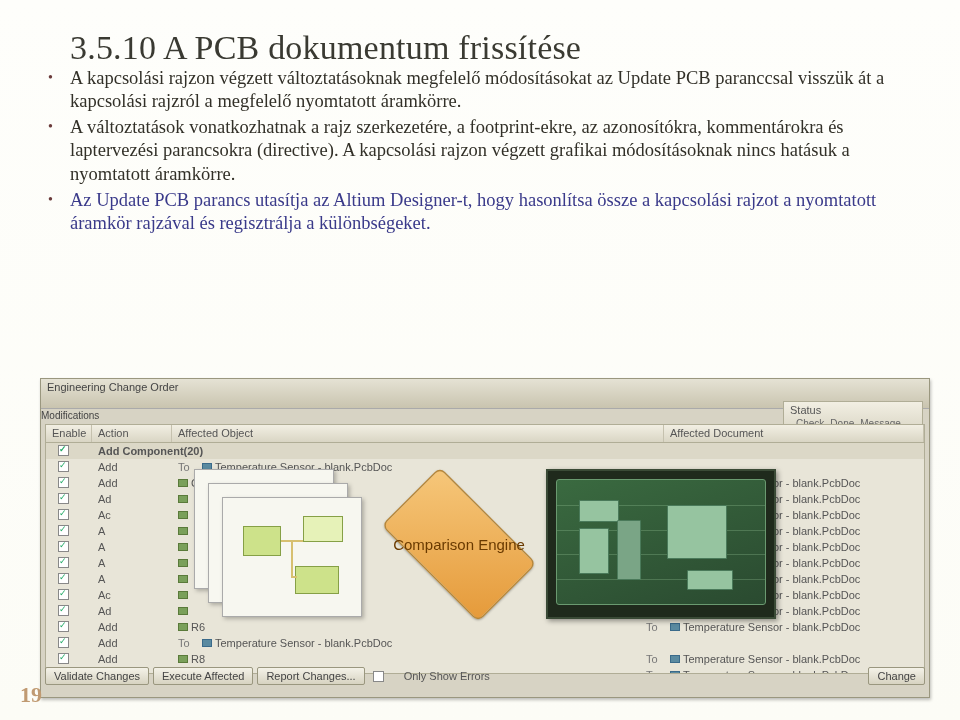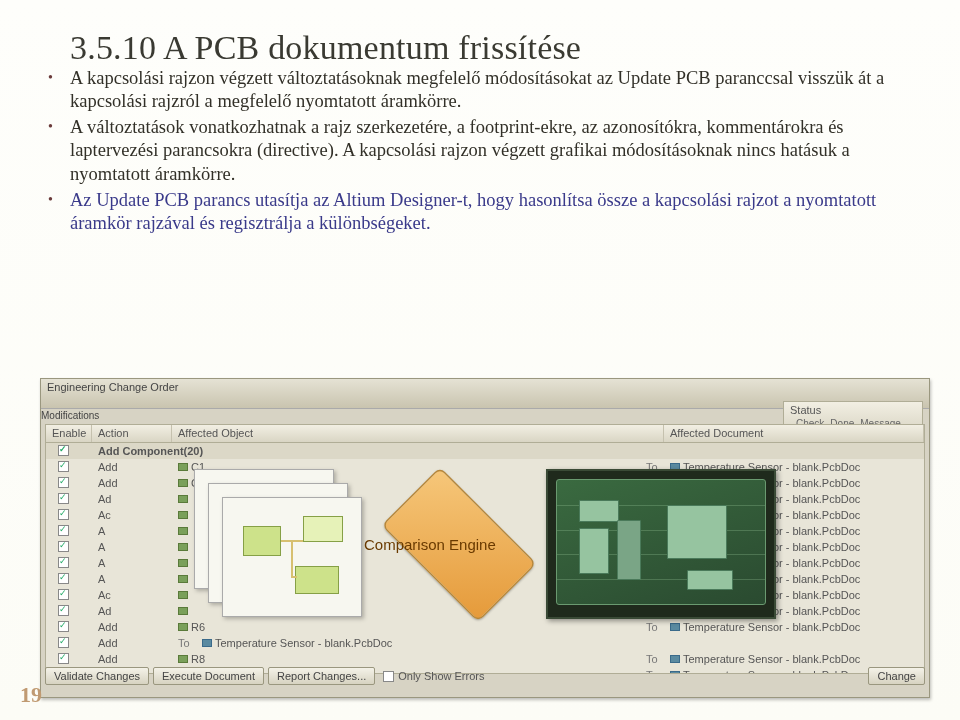--- a/index.html
+++ b/index.html
@@ -27,21 +27,21 @@
   .eco-rows { position: absolute; top: 18px; left: 0; right: 0; bottom: 0; }
   .eco-row { display: flex; height: 16px; font-size: 11px; color: #555; align-items: center; }
   .eco-row .cell { padding: 0 6px; }
   .chk { width: 11px; height: 11px; border: 1px solid #888; background: #fff; display: inline-block; margin-left: 6px; position: relative; }
   .chk::after { content: "✓"; font-size: 9px; position: absolute; top: -2px; left: 0; color: #2a6; }
   .ic { width: 10px; height: 8px; background: #7aa05a; display: inline-block; margin-right: 3px; border: 1px solid #5a7a3a; }
   .ic2 { width: 10px; height: 8px; background: #5a8aa0; display: inline-block; margin-right: 3px; border: 1px solid #3a6a8a; }
   .group-row { background: #dcd8c7; font-weight: bold; }
   .eco-buttons { position: absolute; bottom: 12px; left: 4px; right: 4px; display: flex; gap: 4px; align-items: center; }
   .eco-btn { background: linear-gradient(to bottom,#f4f2e8,#d7d3c1); border: 1px solid #9a977f; padding: 2px 8px; font-size: 11px; color: #444; border-radius: 2px; }
-  .eco-check { display: flex; align-items: center; gap: 4px; font-size: 11px; color: #555; margin-left: 4px; }
+  .eco-check { display: flex; align-items: center; gap: 20px; font-size: 11px; color: #555; margin-left: 4px; }
   .eco-close { margin-left: auto; }
   .status-head { position: absolute; right: 6px; top: 22px; width: 140px; background: linear-gradient(to bottom,#f2efe3,#d9d5c4); border: 1px solid #b0ad96; font-size: 11px; padding: 2px 6px; color: #555; }
   .status-cols { display:flex; gap:6px; font-size:10px; padding:2px 6px; color:#666;}
 
   
   .overlay { position: absolute; left: 50%; top: 50%; transform: translate(-50%, -46%); display: flex; align-items: center; gap: 0; }
   .schematic-stack { position: relative; width: 170px; height: 150px; }
   .schem { position: absolute; width: 140px; height: 120px; background: #f7f7f0; border: 1px solid #aaa; box-shadow: 2px 2px 4px rgba(0,0,0,.25); }
   .schem.s1 { left: 0; top: 0; }
   .schem.s2 { left: 14px; top: 14px; }
@@ -50,21 +50,21 @@
   .blk { position: absolute; border: 1px solid #86a046; background: #cde28a; }
   .blk.a { left: 10px; top: 18px; width: 38px; height: 30px; }
   .blk.b { left: 70px; top: 8px; width: 40px; height: 26px; background:#e6f2b8; }
   .blk.c { left: 62px; top: 58px; width: 44px; height: 28px; }
   .wire { position: absolute; background: #d7c070; }
   .wire.h1 { left: 48px; top: 32px; width: 22px; height: 2px; }
   .wire.v1 { left: 58px; top: 32px; width: 2px; height: 38px; }
   .wire.h2 { left: 58px; top: 68px; width: 6px; height: 2px; }
   .compare { width: 190px; height: 115px; position: relative; }
   .diamond { position: absolute; inset: 0; transform: rotate(45deg) scale(.72); background: linear-gradient(135deg,#f6c77a,#e59a3a); border: 2px solid #b5863a; border-radius: 10px; box-shadow: 1px 1px 3px rgba(0,0,0,.3); }
-  .diamond-label { position: absolute; left: 0; right: 0; top: 50%; transform: translateY(-50%); text-align: left; font-family: Tahoma, Arial, sans-serif; font-size: 15px; color: #6a3a00; font-weight: 500; }
+  .diamond-label { position: absolute; left: 0; right: 0; top: 50%; transform: translateY(-50%); text-align: center; font-family: Tahoma, Arial, sans-serif; font-size: 15px; color: #6a3a00; font-weight: 500; }
   .pcb { width: 230px; height: 150px; background: #1f2a1c; border: 2px solid #3a4a36; margin-left: -8px; box-shadow: 2px 2px 5px rgba(0,0,0,.4); position: relative; }
   .pcb-board { position: absolute; inset: 8px 8px 12px 8px; background: linear-gradient(160deg,#3a6a40,#2a4a30); border: 1px solid #6a9a70; border-radius: 3px; overflow: hidden; }
   .pcb-line { position: absolute; background: rgba(170,220,170,.25); height: 1px; left: 0; right: 0; }
   .chip { position:absolute; background:#96c4a0; border:1px solid #4a7a5a; border-radius:1px;}
   .chip.c1 { left: 110px; top: 25px; width: 60px; height: 54px; }
   .chip.c2 { left: 22px; top: 20px; width: 40px; height: 22px; }
   .chip.c3 { left: 22px; top: 48px; width: 30px; height: 46px; }
   .chip.c4 { left: 60px; top: 40px; width: 24px; height: 60px; background:#7aa586;}
   .chip.c5 { left: 130px; top: 90px; width: 46px; height: 20px; }
 </style>
@@ -100,21 +100,20 @@
         <div class="col-doc">Affected Document</div>
       </div>
       <div class="eco-rows" id="eco-rows">
         <div class="eco-row group-row">
           <span class="cell col-enable"><span class="chk"></span></span>
           <span class="cell">Add Component(20)</span>
         </div>
       <div class="eco-row">
             <span class="cell col-enable"><span class="chk"></span></span>
             <span class="cell col-action">Add</span>
-            <span class="cell col-obj"><span class="ic"></span>C1</span>
             <span class="cell" style="width:24px;color:#777">To</span>
             <span class="cell col-doc"><span class="ic2"></span>Temperature Sensor - blank.PcbDoc</span>
           </div>
           <div class="eco-row">
             <span class="cell col-enable"><span class="chk"></span></span>
             <span class="cell col-action">Add</span>
             <span class="cell col-obj"><span class="ic"></span>C2</span>
             <span class="cell" style="width:24px;color:#777">To</span>
             <span class="cell col-doc"><span class="ic2"></span>Temperature Sensor - blank.PcbDoc</span>
           </div>
@@ -198,21 +197,21 @@
             <span class="cell col-enable"><span class="chk"></span></span>
             <span class="cell col-action">Add</span>
             <span class="cell col-obj"><span class="ic"></span>R9</span>
             <span class="cell" style="width:24px;color:#777">To</span>
             <span class="cell col-doc"><span class="ic2"></span>Temperature Sensor - blank PcbDoc</span>
           </div>
         </div>
     </div>
     <div class="eco-buttons">
       <div class="eco-btn">Validate Changes</div>
-      <div class="eco-btn">Execute Document</div>
+      <div class="eco-btn">Execute Affected</div>
       <div class="eco-btn">Report Changes...</div>
       <div class="eco-check">
         <span style="width:11px;height:11px;border:1px solid #888;background:#fff;display:inline-block"></span>
         <span>Only Show Errors</span>
       </div>
       <div class="eco-btn eco-close">Change</div>
     </div>
 
     <div class="overlay">
       <div class="schematic-stack">

